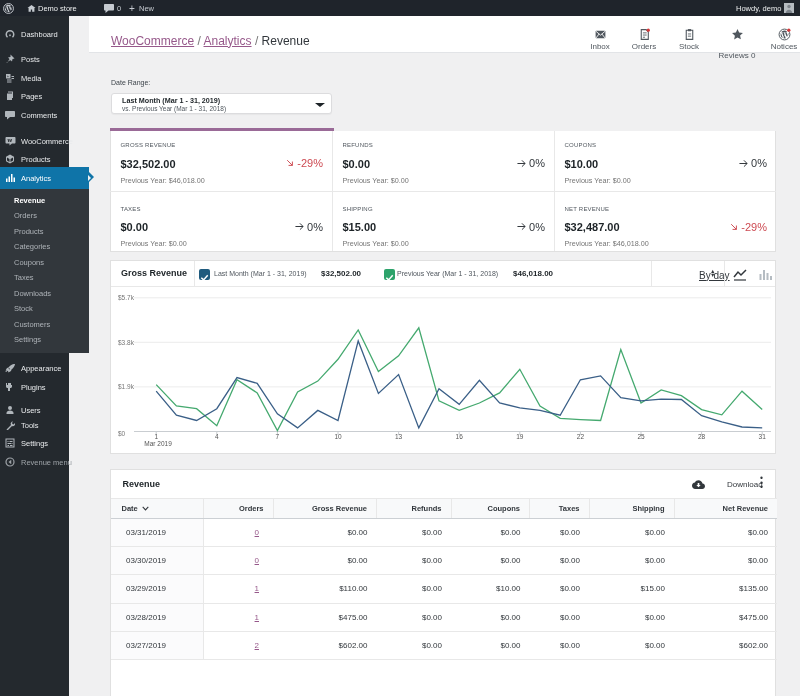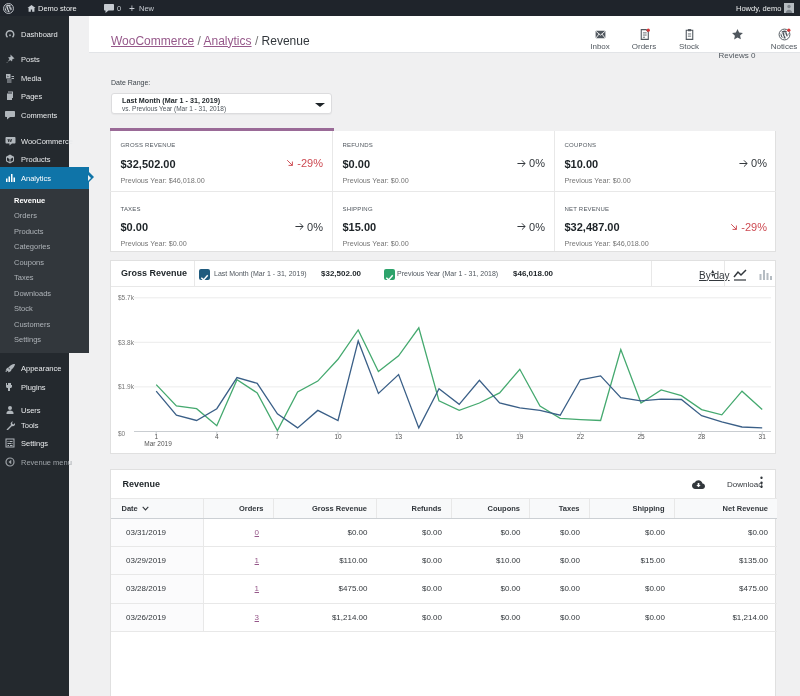--- a/index.html
+++ b/index.html
@@ -379,45 +379,55 @@
             <td class="l">03/31/2019</td>
             <td class="ord"><a>0</a></td>
             <td>$0.00</td>
             <td>$0.00</td>
             <td>$0.00</td>
             <td>$0.00</td>
             <td>$0.00</td>
             <td>$0.00</td>
           </tr>
         <tr>
+            <td class="l">03/30/2019</td>
+            <td class="ord"><a>0</a></td>
+            <td>$0.00</td>
+            <td>$0.00</td>
+            <td>$0.00</td>
+            <td>$0.00</td>
+            <td>$0.00</td>
+            <td>$0.00</td>
+          </tr>
+        <tr>
             <td class="l">03/29/2019</td>
             <td class="ord"><a>1</a></td>
             <td>$110.00</td>
             <td>$0.00</td>
             <td>$10.00</td>
             <td>$0.00</td>
             <td>$15.00</td>
             <td>$135.00</td>
           </tr>
         <tr>
             <td class="l">03/28/2019</td>
             <td class="ord"><a>1</a></td>
             <td>$475.00</td>
             <td>$0.00</td>
             <td>$0.00</td>
             <td>$0.00</td>
             <td>$0.00</td>
             <td>$475.00</td>
           </tr>
         <tr>
-            <td class="l">03/26/2019</td>
-            <td class="ord"><a>3</a></td>
-            <td>$1,214.00</td>
-            <td>$0.00</td>
-            <td>$0.00</td>
-            <td>$0.00</td>
-            <td>$0.00</td>
-            <td>$1,214.00</td>
+            <td class="l">03/27/2019</td>
+            <td class="ord"><a>2</a></td>
+            <td>$602.00</td>
+            <td>$0.00</td>
+            <td>$0.00</td>
+            <td>$0.00</td>
+            <td>$0.00</td>
+            <td>$602.00</td>
           </tr>
       </tbody>
     </table>
   </div>
 </div>
 
 </body></html>

